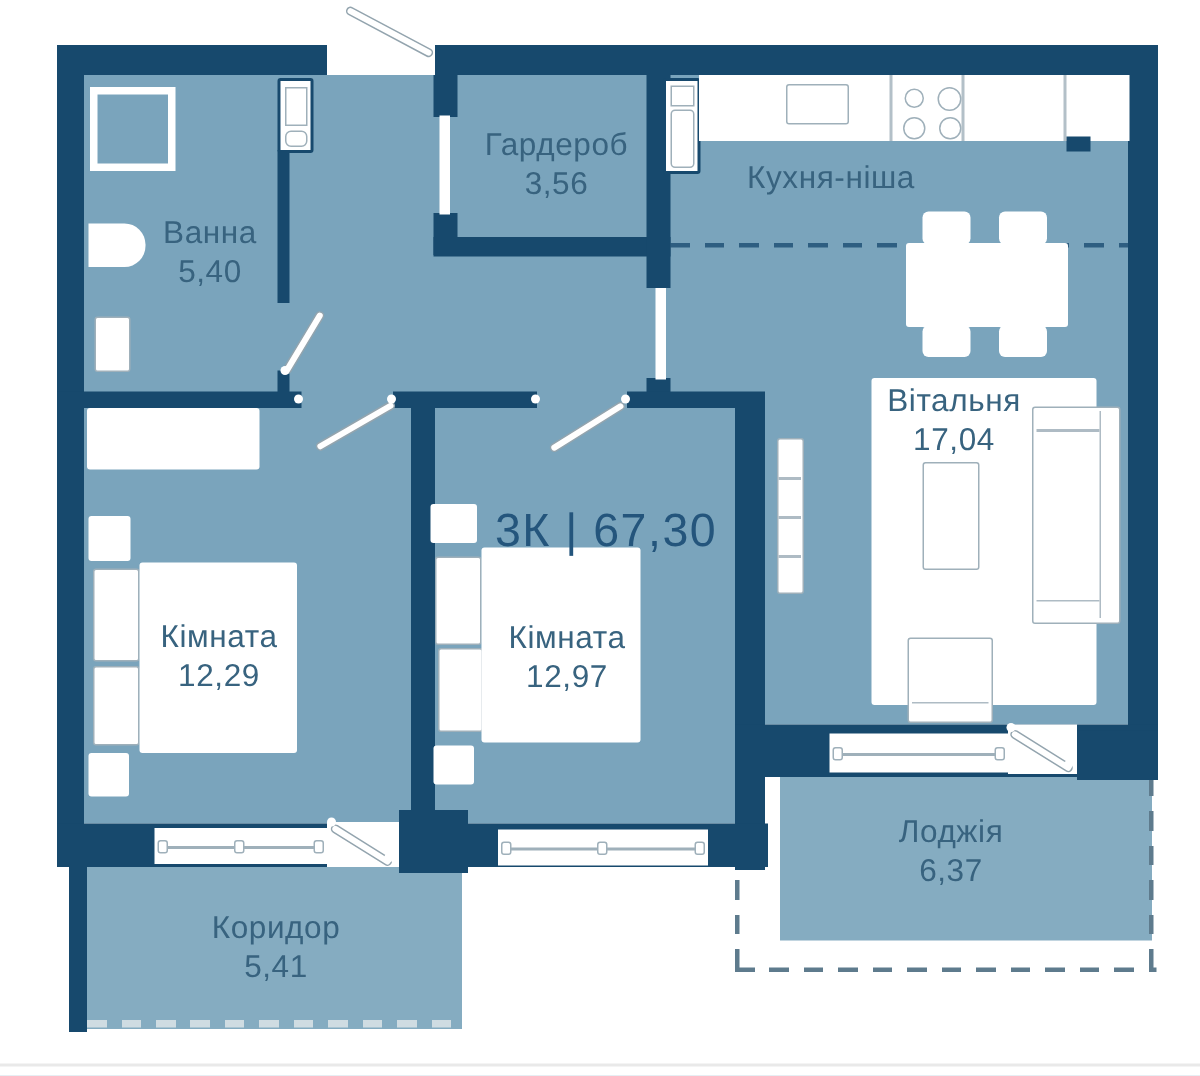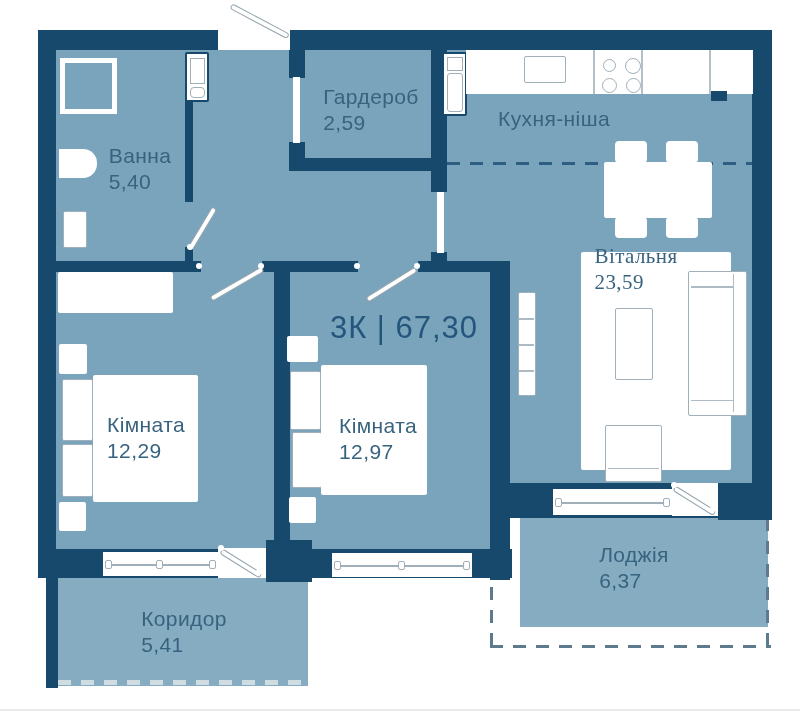--- a/index.html
+++ b/index.html
@@ -25,24 +25,24 @@
   .circ{position:absolute; border:1.5px solid var(--fo); border-radius:50%; box-sizing:border-box; background:#fff;}
   .vline{position:absolute; width:1.5px; background:#b3c0c8;}
   .hline{position:absolute; height:1.5px; background:#aebbc4;}
   .win{position:absolute; background:#fff;}
   .win .frame{position:absolute; left:4px; right:4px; top:50%; height:1.5px; background:#9fb0ba;}
   .win .tick{position:absolute; width:7px; height:9px; border:1px solid #9fb0ba; background:#fff; border-radius:2px; box-sizing:border-box;}
   .leaf{position:absolute; height:6px; background:#fff; border:1px solid #93a4ae; border-radius:3px; transform-origin:0 50%; box-sizing:border-box;}
   .dot{position:absolute; width:6px; height:6px; background:#fff; border-radius:50%;}
   .dash-h{position:absolute; background:repeating-linear-gradient(90deg, var(--dc) 0 13px, transparent 13px 23px);}
   .dash-v{position:absolute; background:repeating-linear-gradient(180deg, var(--dc) 0 13px, transparent 13px 23px);}
-  .room-label{position:absolute; transform:translateX(-50%); 
+  .room-label{position:absolute; transform:translateX(-50%); text-align:center;
     color:var(--label); font-size:21px; line-height:26px; font-weight:500; letter-spacing:.4px; white-space:nowrap;}
   .plan-title{position:absolute; transform:translateX(-50%); color:var(--title);
-    font-size:31px; font-weight:500; letter-spacing:1px; white-space:nowrap;}
+    font-size:31px; font-weight:500; letter-spacing:1px; white-space:nowrap;margin-top:26px;}
   .footer-line{position:absolute; left:0; width:800px; height:2px; background:#e9e9e9;}
 </style>
 </head>
 <body>
 
 <div class="canvas">
 
   <div class="floor" style="left:56px;top:50px;width:697px;height:433px;"></div>
   <div class="floor" style="left:56px;top:262px;width:434px;height:287px;"></div>
   <div class="outdoor" style="left:58px;top:577px;width:250px;height:109px;"></div>
@@ -173,28 +173,28 @@
   <div class="dot" style="left:671px;top:482px;"></div>
   <div class="dot" style="left:256px;top:569px;"></div>
   <div class="dot" style="left:709px;top:507px;"></div>
 
   <div class="room-label" style="left:140px;top:143px;">
     <div>Ванна</div>
     <div>5,40</div>
   </div>
   <div class="room-label" style="left:371px;top:84px;">
     <div>Гардероб</div>
-    <div>2,59</div>
+    <div>3,56</div>
   </div>
   <div class="room-label" style="left:554px;top:106px;">
     <div>Кухня-ніша</div>
   </div>
-  <div class="room-label" style="left:636px;top:243px;font-family:Liberation Serif, serif;">
+  <div class="room-label" style="left:636px;top:255px;">
     <div>Вітальня</div>
-    <div>23,59</div>
+    <div>17,04</div>
   </div>
   <div class="room-label" style="left:146px;top:412px;">
     <div>Кімната</div>
     <div>12,29</div>
   </div>
   <div class="room-label" style="left:378px;top:413px;">
     <div>Кімната</div>
     <div>12,97</div>
   </div>
   <div class="room-label" style="left:634px;top:542px;">

